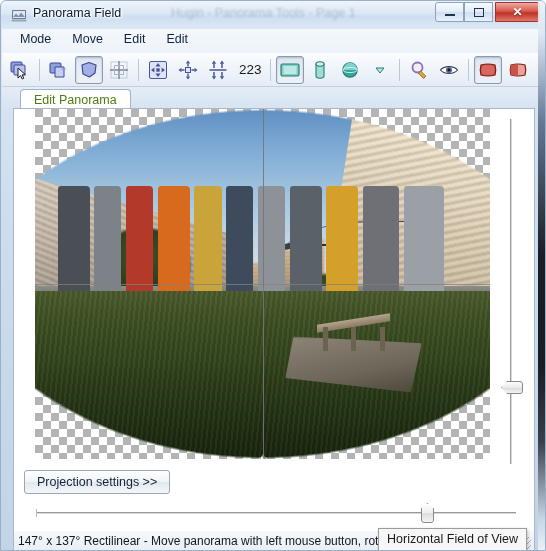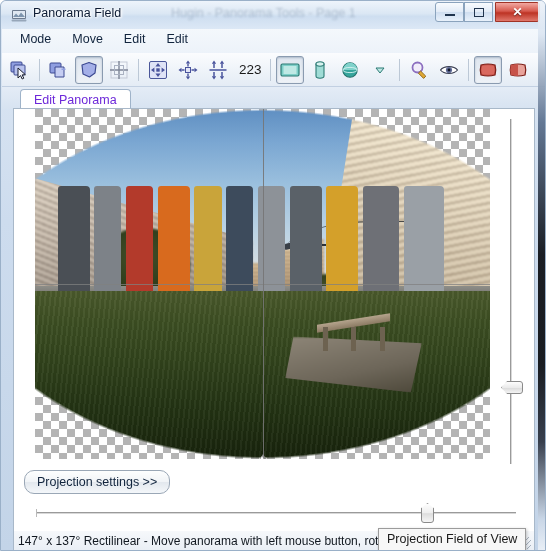--- a/index.html
+++ b/index.html
@@ -119,21 +119,21 @@
     position: absolute; left: 1px; top: 86px;
     width: 544px; height: 22px;
     background: linear-gradient(180deg,#e4ecf6 0%, #d7e3f1 100%);
   }
   #tab-edit {
     position: absolute; left: 18px; top: 2px;
     height: 21px; padding: 3px 13px 0 13px;
     background: #ffffff;
     border: 1px solid #9fb3c9; border-bottom: none;
     border-radius: 4px 4px 0 0;
-    font-size: 12.5px; color: #6d28d9;
+    font-size: 12.5px; color: #4d7c0f;
     cursor: default; white-space: nowrap;
   }
 
   
   #client {
     position: absolute; left: 12px; top: 107px;
     width: 522px; height: 430px;
     background: #ffffff;
     border: 1px solid #a8b8c9;
   }
@@ -323,21 +323,21 @@
     clip-path: polygon(0% 50%, 28% 0%, 100% 0%, 100% 100%, 28% 100%);
   }
 
   
   #proj-btn {
     position: absolute; left: 10px; top: 361px;
     height: 24px; padding: 0 12px;
     display: flex; align-items: center;
     font-size: 12.5px; color: #11243d;
     background: linear-gradient(180deg,#fdfefe 0%, #f1f4f7 48%, #e3e8ee 52%, #f4f7fa 100%);
-    border: 1px solid #9aa7b6; border-radius: 10px;
+    border: 1px solid #9aa7b6; border-radius: 3px;
     cursor: default; white-space: nowrap;
   }
 
   
   #hslider {
     position: absolute; left: 22px; top: 394px;
     width: 480px; height: 20px;
   }
   #htrack {
     position: absolute; left: 0; top: 9px;
@@ -628,17 +628,17 @@
       <div id="htrack-cap-l"></div>
       <div id="hthumb"></div>
     </div>
   </div>
 
   <div id="statusbar">
     <div id="status-text">147° x 137° Rectilinear - Move panorama with left mouse button, rotate with right button</div>
     <div id="grip"></div>
   </div>
 
-  <div id="tooltip">Projection Field of View</div>
+  <div id="tooltip">Horizontal Field of View</div>
 
   <div id="bg-right-strip"></div>
 
 </div>
 
 </body></html>

